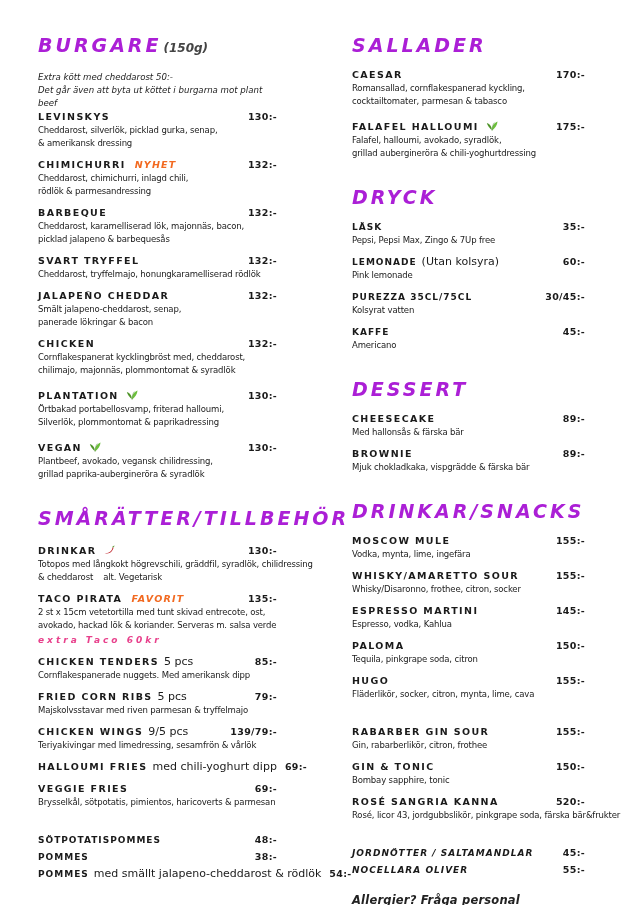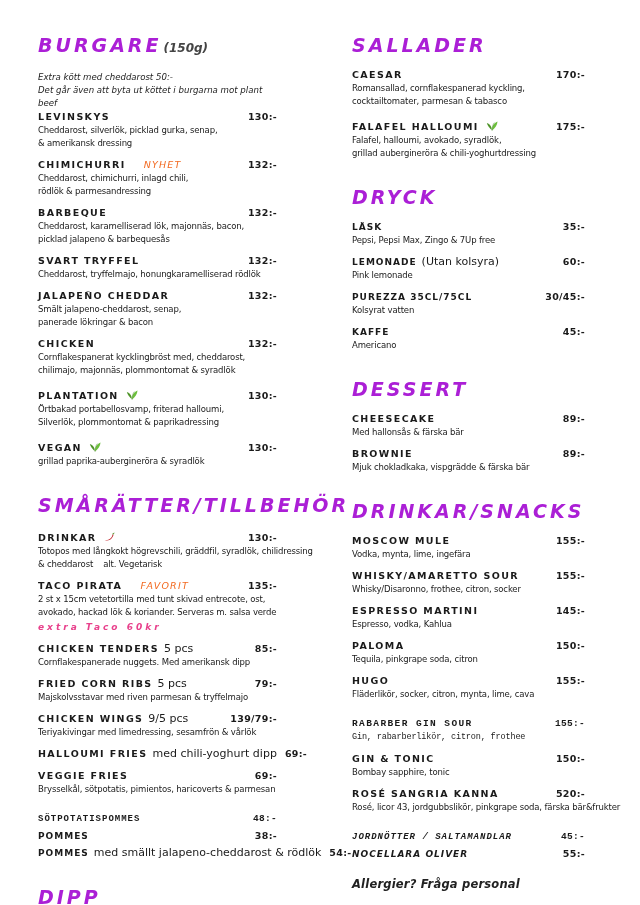--- a/index.html
+++ b/index.html
@@ -26,30 +26,30 @@
     color:var(--heading);margin:26px 0 12px 0;white-space:nowrap;line-height:22px;
   }
   .menu-section:first-child .section-title{margin-top:0;}
   .title-suffix{
     font-size:12px;letter-spacing:0;color:#444;margin-left:2px;
     font-weight:bold;font-style:italic;
   }
   .menu-note{font-style:italic;font-size:8.6px;line-height:13px;color:#222;}
   .menu-note:last-of-type{margin-bottom:14px;}
   .item{margin-bottom:8px;}
-  .item.gap{margin-top:16px;font-family:Liberation Mono, monospace;}
+  .item.gap{margin-top:24px;}
   .item.compact{margin-bottom:3px;}
   .item-head{display:flex;align-items:baseline;line-height:14px;white-space:nowrap;}
   .item-name{font-weight:bold;font-size:9.5px;letter-spacing:1.4px;}
   .v-sans .item-name{font-size:9px;letter-spacing:1px;}
   .v-sans-italic .item-name{font-size:9px;letter-spacing:1px;font-style:italic;}
   .item-note{font-size:11px;margin-left:5px;font-weight:normal;letter-spacing:0;}
   .badge{
-    font-style:italic;font-weight:normal;font-size:9.5px;letter-spacing:1.2px;
-    color:var(--accent-orange);margin-left:18px;
+    font-style:italic;font-weight:bold;font-size:9.5px;letter-spacing:1.2px;
+    color:var(--accent-orange);margin-left:9px;
   }
   .icon{margin-left:6px;position:relative;top:2px;line-height:0;}
   .price{margin-left:auto;font-weight:600;font-size:9.5px;letter-spacing:.3px;padding-left:8px;}
   .desc{font-size:8.5px;line-height:13px;letter-spacing:-.15px;white-space:pre;overflow:visible;}
   .extra{
     color:var(--accent-pink);font-weight:bold;font-style:italic;
     font-size:9px;letter-spacing:3px;line-height:14px;margin-top:1px;white-space:nowrap;
   }
   .footer-note{
     font-weight:bold;font-style:italic;font-size:11.5px;color:#222;
@@ -129,20 +129,21 @@
         <div class="item">
           <div class="item-head">
             <span class="item-name">VEGAN</span>
             <span class="icon"><svg width="14" height="14" viewBox="0 0 24 24">
                 <path d="M12.2 21.5 C12 15 14 9.5 21.5 6.2 C20.8 13.5 17.5 17 12.2 21.5 Z" fill="var(--leaf-green)"></path>
                 <path d="M11.4 20.5 C11.6 15.5 9.5 11 3.2 8.6 C4.4 13.8 7.6 17 11.4 20.5 Z" fill="#4e9428"></path>
                 <path d="M12 22 C12 17 13 12 16 8" stroke="#3e7a20" stroke-width="0.8" fill="none"></path>
               </svg></span>
             <span class="price">130:-</span>
           </div>
+          <div class="desc">Plantbeef, avokado, vegansk chilidressing,</div>
           <div class="desc">grillad paprika-aubergineröra &amp; syradlök</div>
         </div>
       </div>
       <div class="menu-section">
         <div class="section-title"><span class="title-text">SMÅRÄTTER/TILLBEHÖR</span></div>
         <div class="item">
           <div class="item-head">
             <span class="item-name">DRINKAR</span>
             <span class="icon"><svg width="13" height="13" viewBox="0 0 24 24">
                 <path d="M3 18.5 C7 20.5 14.5 19.5 18 12.5 C18.8 10.8 19.4 9.4 19.6 8.4 L17.6 8.2 C17.5 9.4 17 11 16.1 12.7 C12.6 18.4 6.6 19 3 18.5 Z" fill="var(--chili-red)"></path>

